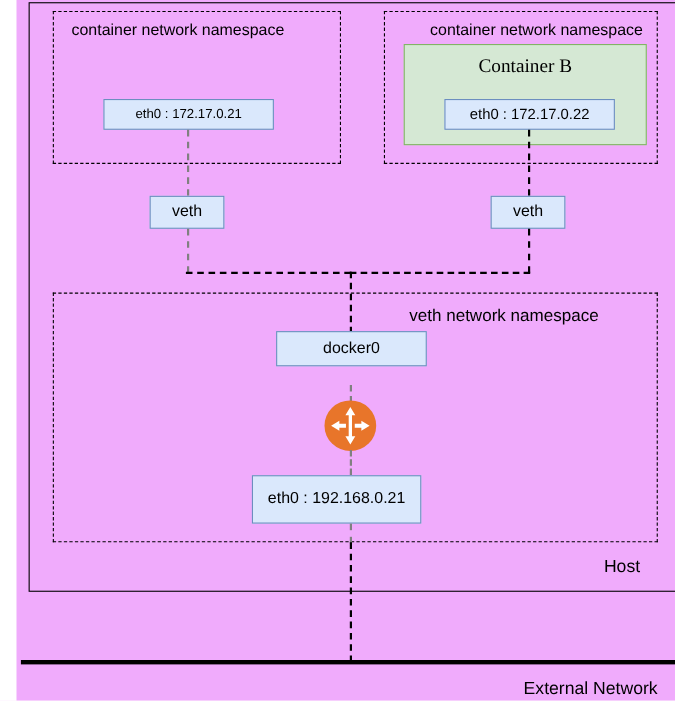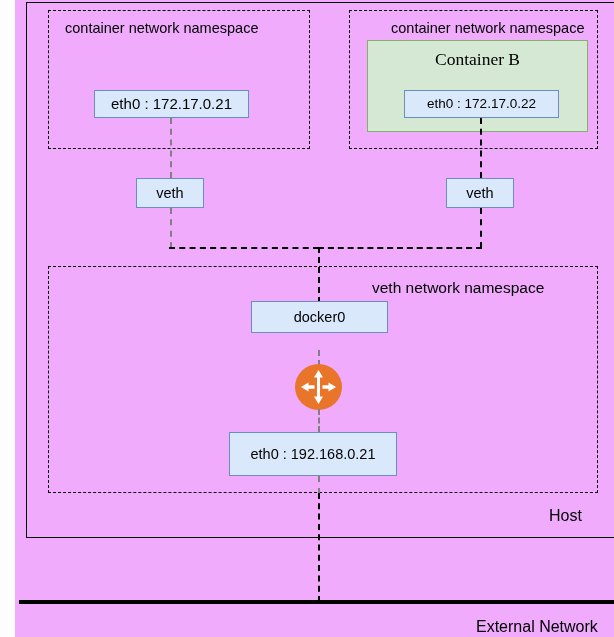--- a/index.html
+++ b/index.html
@@ -98,21 +98,21 @@
 <div id="canvas">
 
   <div class="box solid-box" style="left:11px; top:2px; width:593px; height:536px;"></div>
 
   <div class="box dashed-box" style="left:33px; top:10px; width:262px; height:139px;"></div>
 
   <div class="label" style="left:50px; top:21px; font-size:14.5px;">container network namespace</div>
 
 
   <div class="box blue-box" style="left:79px; top:90px; width:155px; height:28px;">
-    <div class="node-text" style="font-size:15px;text-align:center;">eth0 : 172.17.0.21</div>
+    <div class="node-text" style="font-size:12px;text-align:center;">eth0 : 172.17.0.21</div>
   </div>
 
   <div class="box dashed-box" style="left:334px; top:10px; width:249px; height:139px;"></div>
 
   <div class="label" style="left:376px; top:21px; font-size:14.5px;">container network namespace</div>
 
   <div class="box green-box" style="left:352px; top:40px; width:221px; height:92px;font-family:Liberation Serif, serif;">
     <div class="label" style="left:0; right:0; top:10px; text-align:center; font-size:17.5px;">Container B</div>
   </div>
 
@@ -158,21 +158,21 @@
       <polygon points="23.5,6 28,13.5 25,13.5 25,32.5 28,32.5 23.5,40 19,32.5 22,32.5 22,13.5 19,13.5" fill="#ffffff"></polygon>
 
       <polygon points="6,23 13.5,18.5 13.5,21.2 19.5,21.2 19.5,24.8 13.5,24.8 13.5,27.5" fill="#ffffff"></polygon>
 
       <polygon points="41,23 33.5,18.5 33.5,21.2 27.5,21.2 27.5,24.8 33.5,24.8 33.5,27.5" fill="#ffffff"></polygon>
     </svg>
   </div>
 
   <div class="vline c-gray" style="left:303px; top:409px; height:23px;"></div>
 
-  <div class="box blue-box" style="left:214px; top:432px; width:168px; height:44px;">
+  <div class="box blue-box" style="left:214px; top:432px; width:154px; height:44px;">
     <div class="node-text" style="font-size:14.5px;">eth0 : 192.168.0.21</div>
   </div>
 
   <div class="vline c-gray" style="left:303px; top:476px; height:18px;"></div>
 
   <div class="vline c-black" style="left:303px; top:493px; height:109px;"></div>
 
   <div class="label" style="left:534px; top:508px; font-size:16px;text-align:right;">Host</div>
 
   <div class="ext-bar" style="left:4px; top:600px; width:601px; height:4px;"></div>

